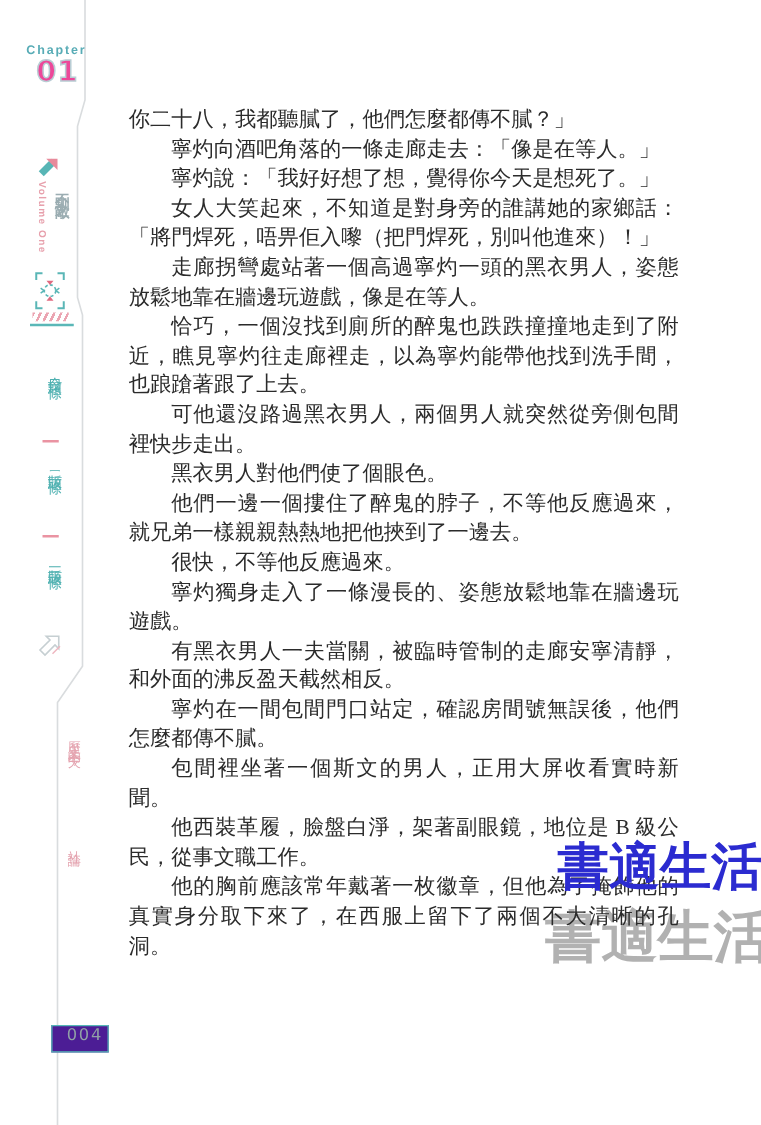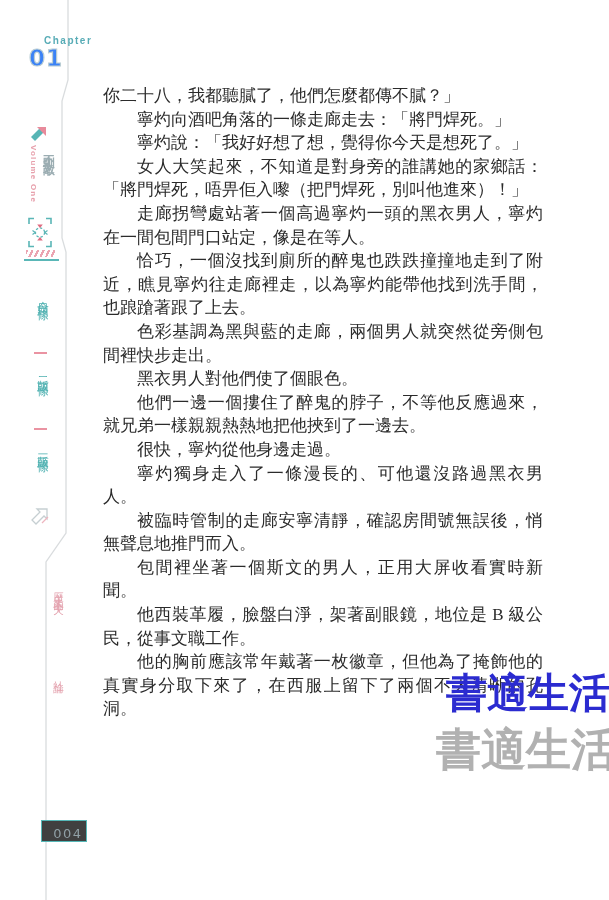--- a/index.html
+++ b/index.html
@@ -1,39 +1,39 @@
 <!DOCTYPE html>
 <html><head>
 <meta charset="utf-8">
 <style>
   html,body{margin:0;padding:0;background:#fff;}
   .page{position:relative;width:609px;height:900px;background:#ffffff;overflow:hidden;
         font-family:"Liberation Sans","DejaVu Sans",sans-serif;}
   
   .border-svg{position:absolute;left:0;top:0;pointer-events:none;}
-  .chapter-label{position:absolute;left:44px;top:35px;font-size:10px;font-weight:bold;
+  .chapter-label{position:absolute;left:21px;top:35px;font-size:10px;font-weight:bold;
         color:#58acb6;letter-spacing:1.5px;}
   .chapter-num{position:absolute;left:29px;top:45px;font-size:23px;font-weight:bold;
-        color:#3b82f6;-webkit-text-stroke:1.2px #b9cdd4;letter-spacing:1px;
+        color:#ec4899;-webkit-text-stroke:1.2px #b9cdd4;letter-spacing:1px;
         font-family:"DejaVu Sans",sans-serif;}
   .icon-abs{position:absolute;}
   .vtitle-wrap{position:absolute;left:29px;top:145px;display:flex;flex-direction:row-reverse;}
   .vtitle{writing-mode:vertical-rl;font-size:11.5px;letter-spacing:3px;color:#9badb2;
         font-weight:bold;margin-left:3px;}
   .vvolume{writing-mode:vertical-rl;font-size:8px;letter-spacing:1.2px;color:#e7a0ac;font-weight:bold;}
   .hatch{position:absolute;left:26px;top:250px;width:29px;height:7px;
         background:repeating-linear-gradient(115deg,#eba4b1 0 2px,transparent 2px 5px);}
   .hatch-line{position:absolute;left:24px;top:259px;width:35px;height:2px;background:#5ab7b7;}
   .vnav{position:absolute;writing-mode:vertical-rl;font-size:11.5px;letter-spacing:2.5px;
         color:#4fb1b1;left:35px;}
   .pink-dash{position:absolute;left:34px;width:13px;height:2px;background:#ea93a2;}
   .vsection{position:absolute;writing-mode:vertical-rl;font-size:10.5px;letter-spacing:2.5px;
         color:#e4a3af;left:52px;}
-  .pagenum-box{position:absolute;left:41px;top:820px;display:flex;align-items:flex-end;
-        border:1.5px solid #55b7b7;background:#404040;height:20px;}
+  .pagenum-box{position:absolute;left:41px;top:820px;display:flex;align-items:flex-start;
+        border:1.5px solid #55b7b7;background:#4c1d95;height:20px;}
   .pagenum-fill{width:8px;background:#55b7b7;}
   .pagenum-text{width:36px;display:flex;align-items:center;justify-content:center;
         font-size:13px;letter-spacing:1.5px;color:#90a0a6;font-family:"DejaVu Sans",sans-serif;}
   
   .body-text{position:absolute;left:103px;top:84px;width:440px;
         font-family:"Liberation Serif","DejaVu Serif",serif;
         font-size:17px;line-height:23.6px;color:#2b2b2b;text-align:justify;z-index:1;}
   .body-text p{margin:0;}
   .body-text p.indent{text-indent:2em;}
   
@@ -95,31 +95,32 @@
   <span class="vsection" style="top:584px;">歷史上的今天</span>
   <span class="vsection" style="top:672px;">社論</span>
 
   <div class="pagenum-box">
     <div class="pagenum-fill"></div>
     <div class="pagenum-text">004</div>
   </div>
 
   <div class="body-text">
       <p class="">你二十八，我都聽膩了，他們怎麼都傳不膩？」</p>
-      <p class="indent">寧灼向酒吧角落的一條走廊走去：「將門焊死。」</p>
+      <p class="indent">寧灼向酒吧角落的一條走廊走去：「像是在等人。」</p>
       <p class="indent">寧灼說：「我好好想了想，覺得你今天是想死了。」</p>
       <p class="indent">女人大笑起來，不知道是對身旁的誰講她的家鄉話：「將門焊死，唔畀佢入嚟（把門焊死，別叫他進來）！」</p>
-      <p class="indent">走廊拐彎處站著一個高過寧灼一頭的黑衣男人，寧灼在一間包間門口站定，像是在等人。</p>
+      <p class="indent">走廊拐彎處站著一個高過寧灼一頭的黑衣男人，姿態放鬆地靠在牆邊玩遊戲，像是在等人。</p>
       <p class="indent">恰巧，一個沒找到廁所的醉鬼也跌跌撞撞地走到了附近，瞧見寧灼往走廊裡走，以為寧灼能帶他找到洗手間，也踉蹌著跟了上去。</p>
-      <p class="indent">色彩基調為黑與藍的走廊，兩個男人就突然從旁側包間裡快步走出。</p>
+      <p class="indent">可他還沒路過黑衣男人，兩個男人就突然從旁側包間裡快步走出。</p>
       <p class="indent">黑衣男人對他們使了個眼色。</p>
       <p class="indent">他們一邊一個摟住了醉鬼的脖子，不等他反應過來，就兄弟一樣親親熱熱地把他挾到了一邊去。</p>
-      <p class="indent">很快，寧灼從他身邊走過。</p>
-      <p class="indent">寧灼獨身走入了一條漫長的、可他還沒路過黑衣男人。</p>
-      <p class="indent">被臨時管制的走廊安寧清靜，確認房間號無誤後，悄無聲息地推門而入。</p>
+      <p class="indent">很快，不等他反應過來。</p>
+      <p class="indent">寧灼獨身走入了一條漫長的、姿態放鬆地靠在牆邊玩遊戲。</p>
+      <p class="indent">有黑衣男人一夫當關，被臨時管制的走廊安寧清靜，和外面的沸反盈天截然相反。</p>
+      <p class="indent">寧灼在一間包間門口站定，確認房間號無誤後，他們怎麼都傳不膩。</p>
       <p class="indent">包間裡坐著一個斯文的男人，正用大屏收看實時新聞。</p>
       <p class="indent">他西裝革履，臉盤白淨，架著副眼鏡，地位是 B 級公民，從事文職工作。</p>
       <p class="indent">他的胸前應該常年戴著一枚徽章，但他為了掩飾他的真實身分取下來了，在西服上留下了兩個不大清晰的孔洞。</p>
     </div>
 
   <div class="wm wm-gray">書適生活</div>
   <div class="wm wm-blue">書適生活</div>
 
 </div>
 

